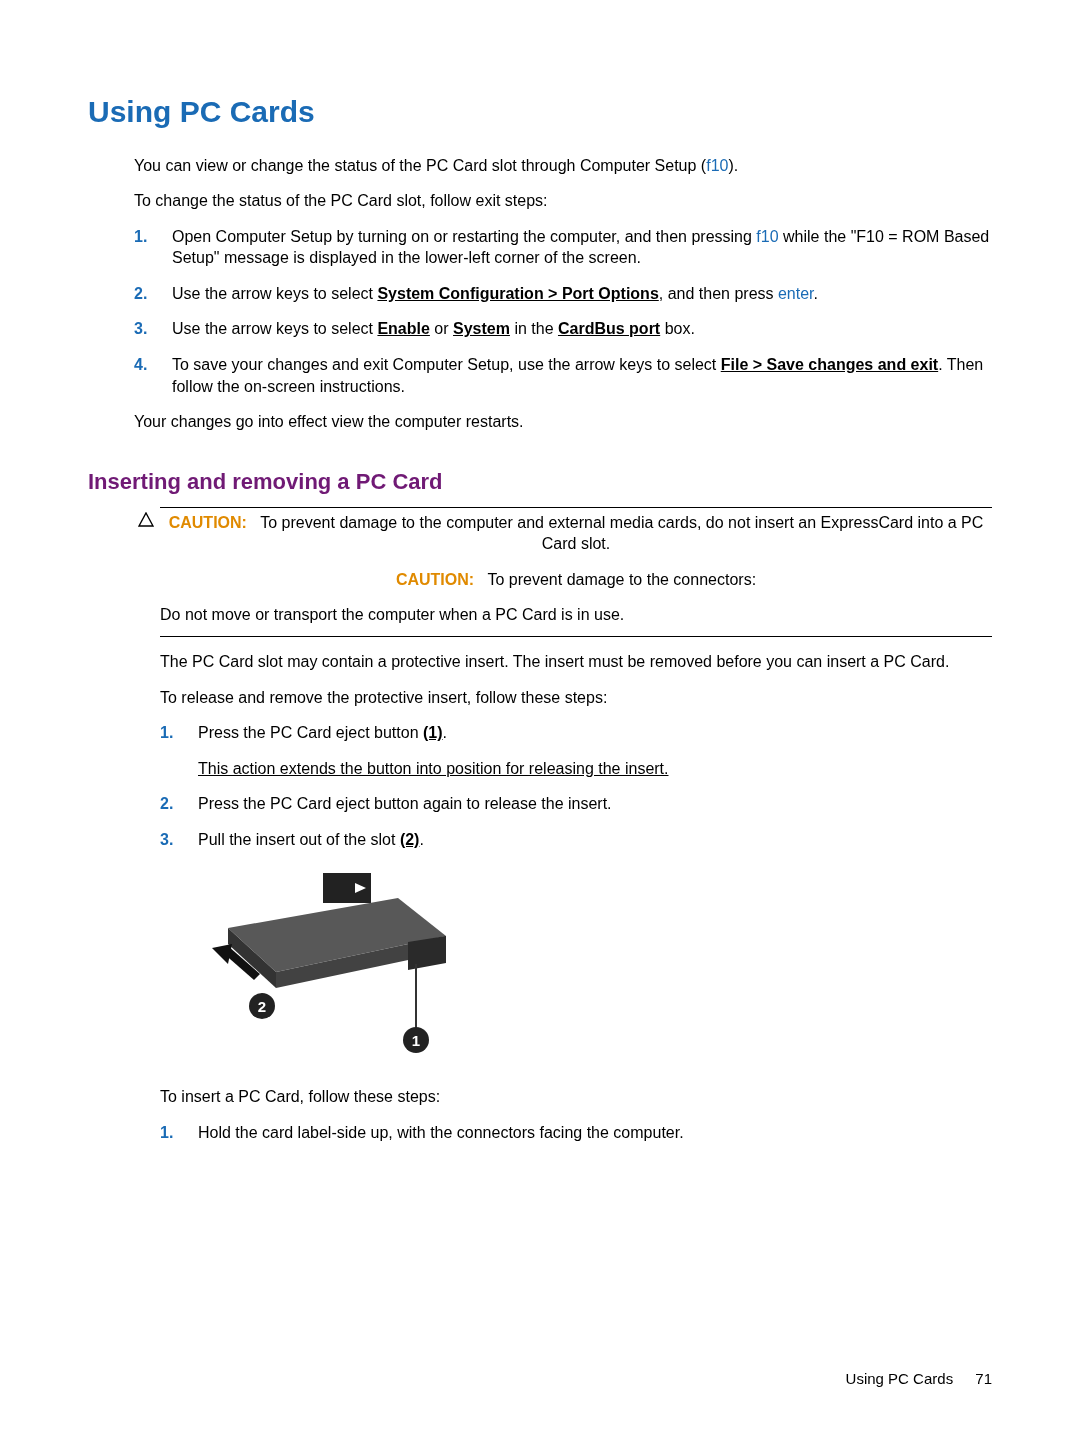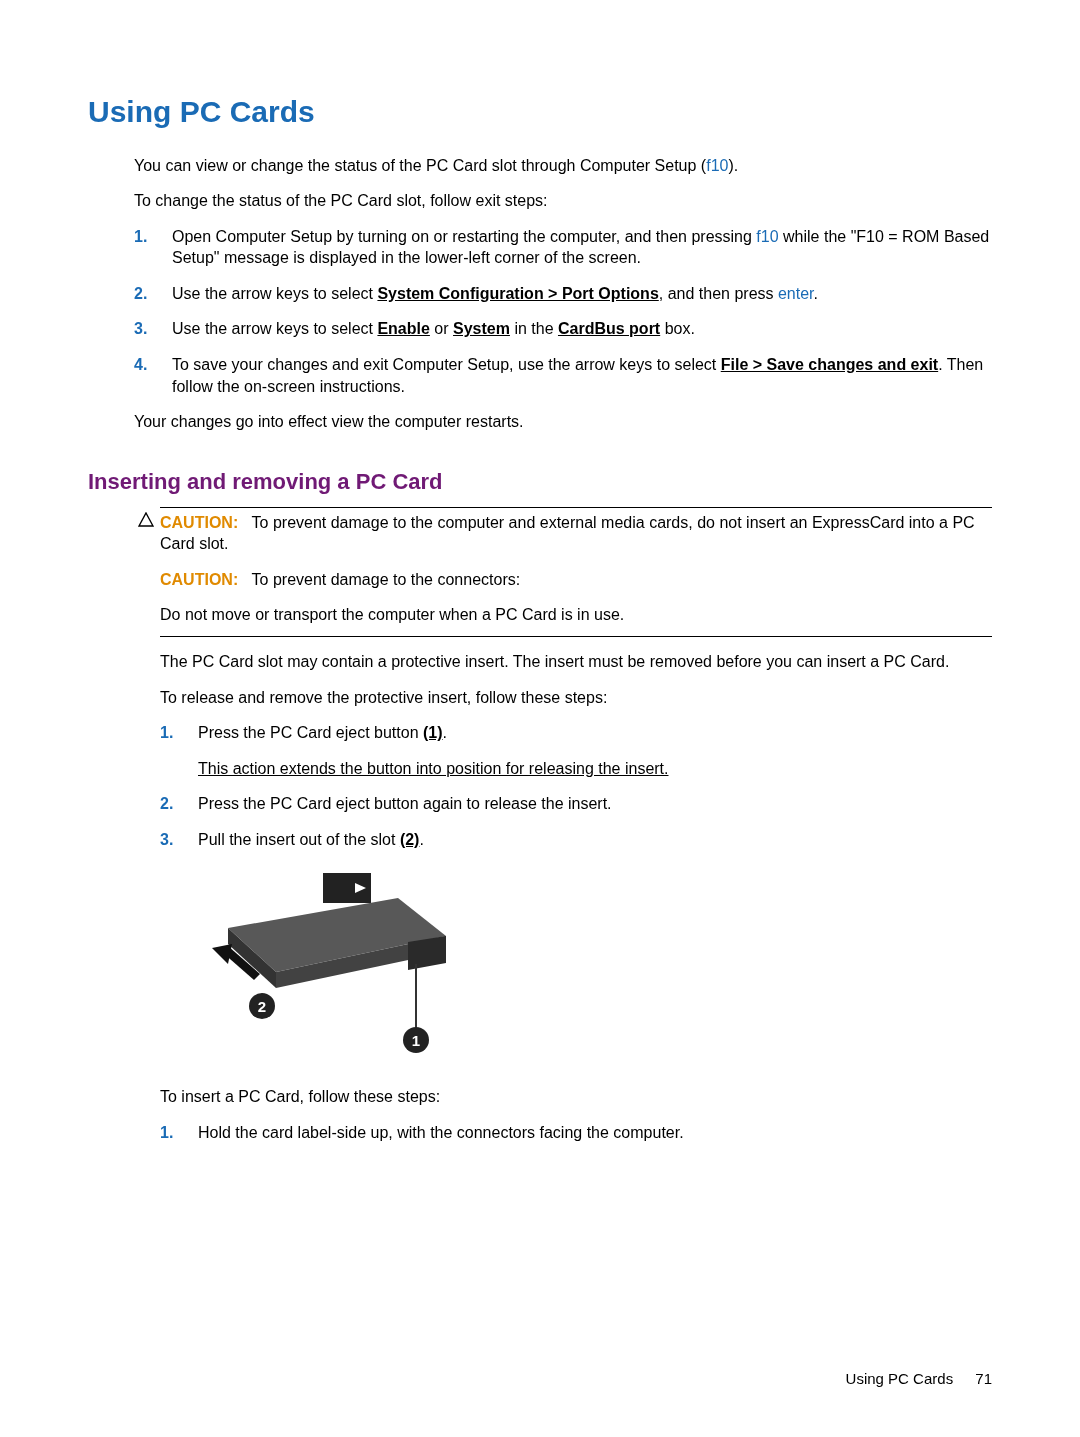--- a/index.html
+++ b/index.html
@@ -109,21 +109,21 @@
     </li>
   </ol>
 
   <p>Your changes go into effect view the computer restarts.</p>
 </div>
 
 <div class="h2">Inserting and removing a PC Card</div>
 
 <div class="body-indent-narrow" style="margin-left:72px;">
 
-  <div class="caution-block" style="border-bottom:none;padding-bottom:0;margin-bottom:0;">
+  <div class="caution-block" style="border-bottom:none;padding-bottom:0;margin-bottom:0;text-align:center;">
     <svg class="caution-icon" width="16" height="16" viewBox="0 0 16 16">
         <path d="M8 1 L15 14 L1 14 Z" fill="none" stroke="#000" stroke-width="1.4"></path>
       </svg>
     <p>
       <span class="caution-label">CAUTION:</span>&nbsp;&nbsp;&nbsp;<span>To prevent damage to the computer and external media cards, do not insert an ExpressCard into a PC Card slot.</span>
     </p>
     <p>
       <span class="caution-label">CAUTION:</span>&nbsp;&nbsp;&nbsp;<span>To prevent damage to the connectors:</span>
     </p>
   </div>

